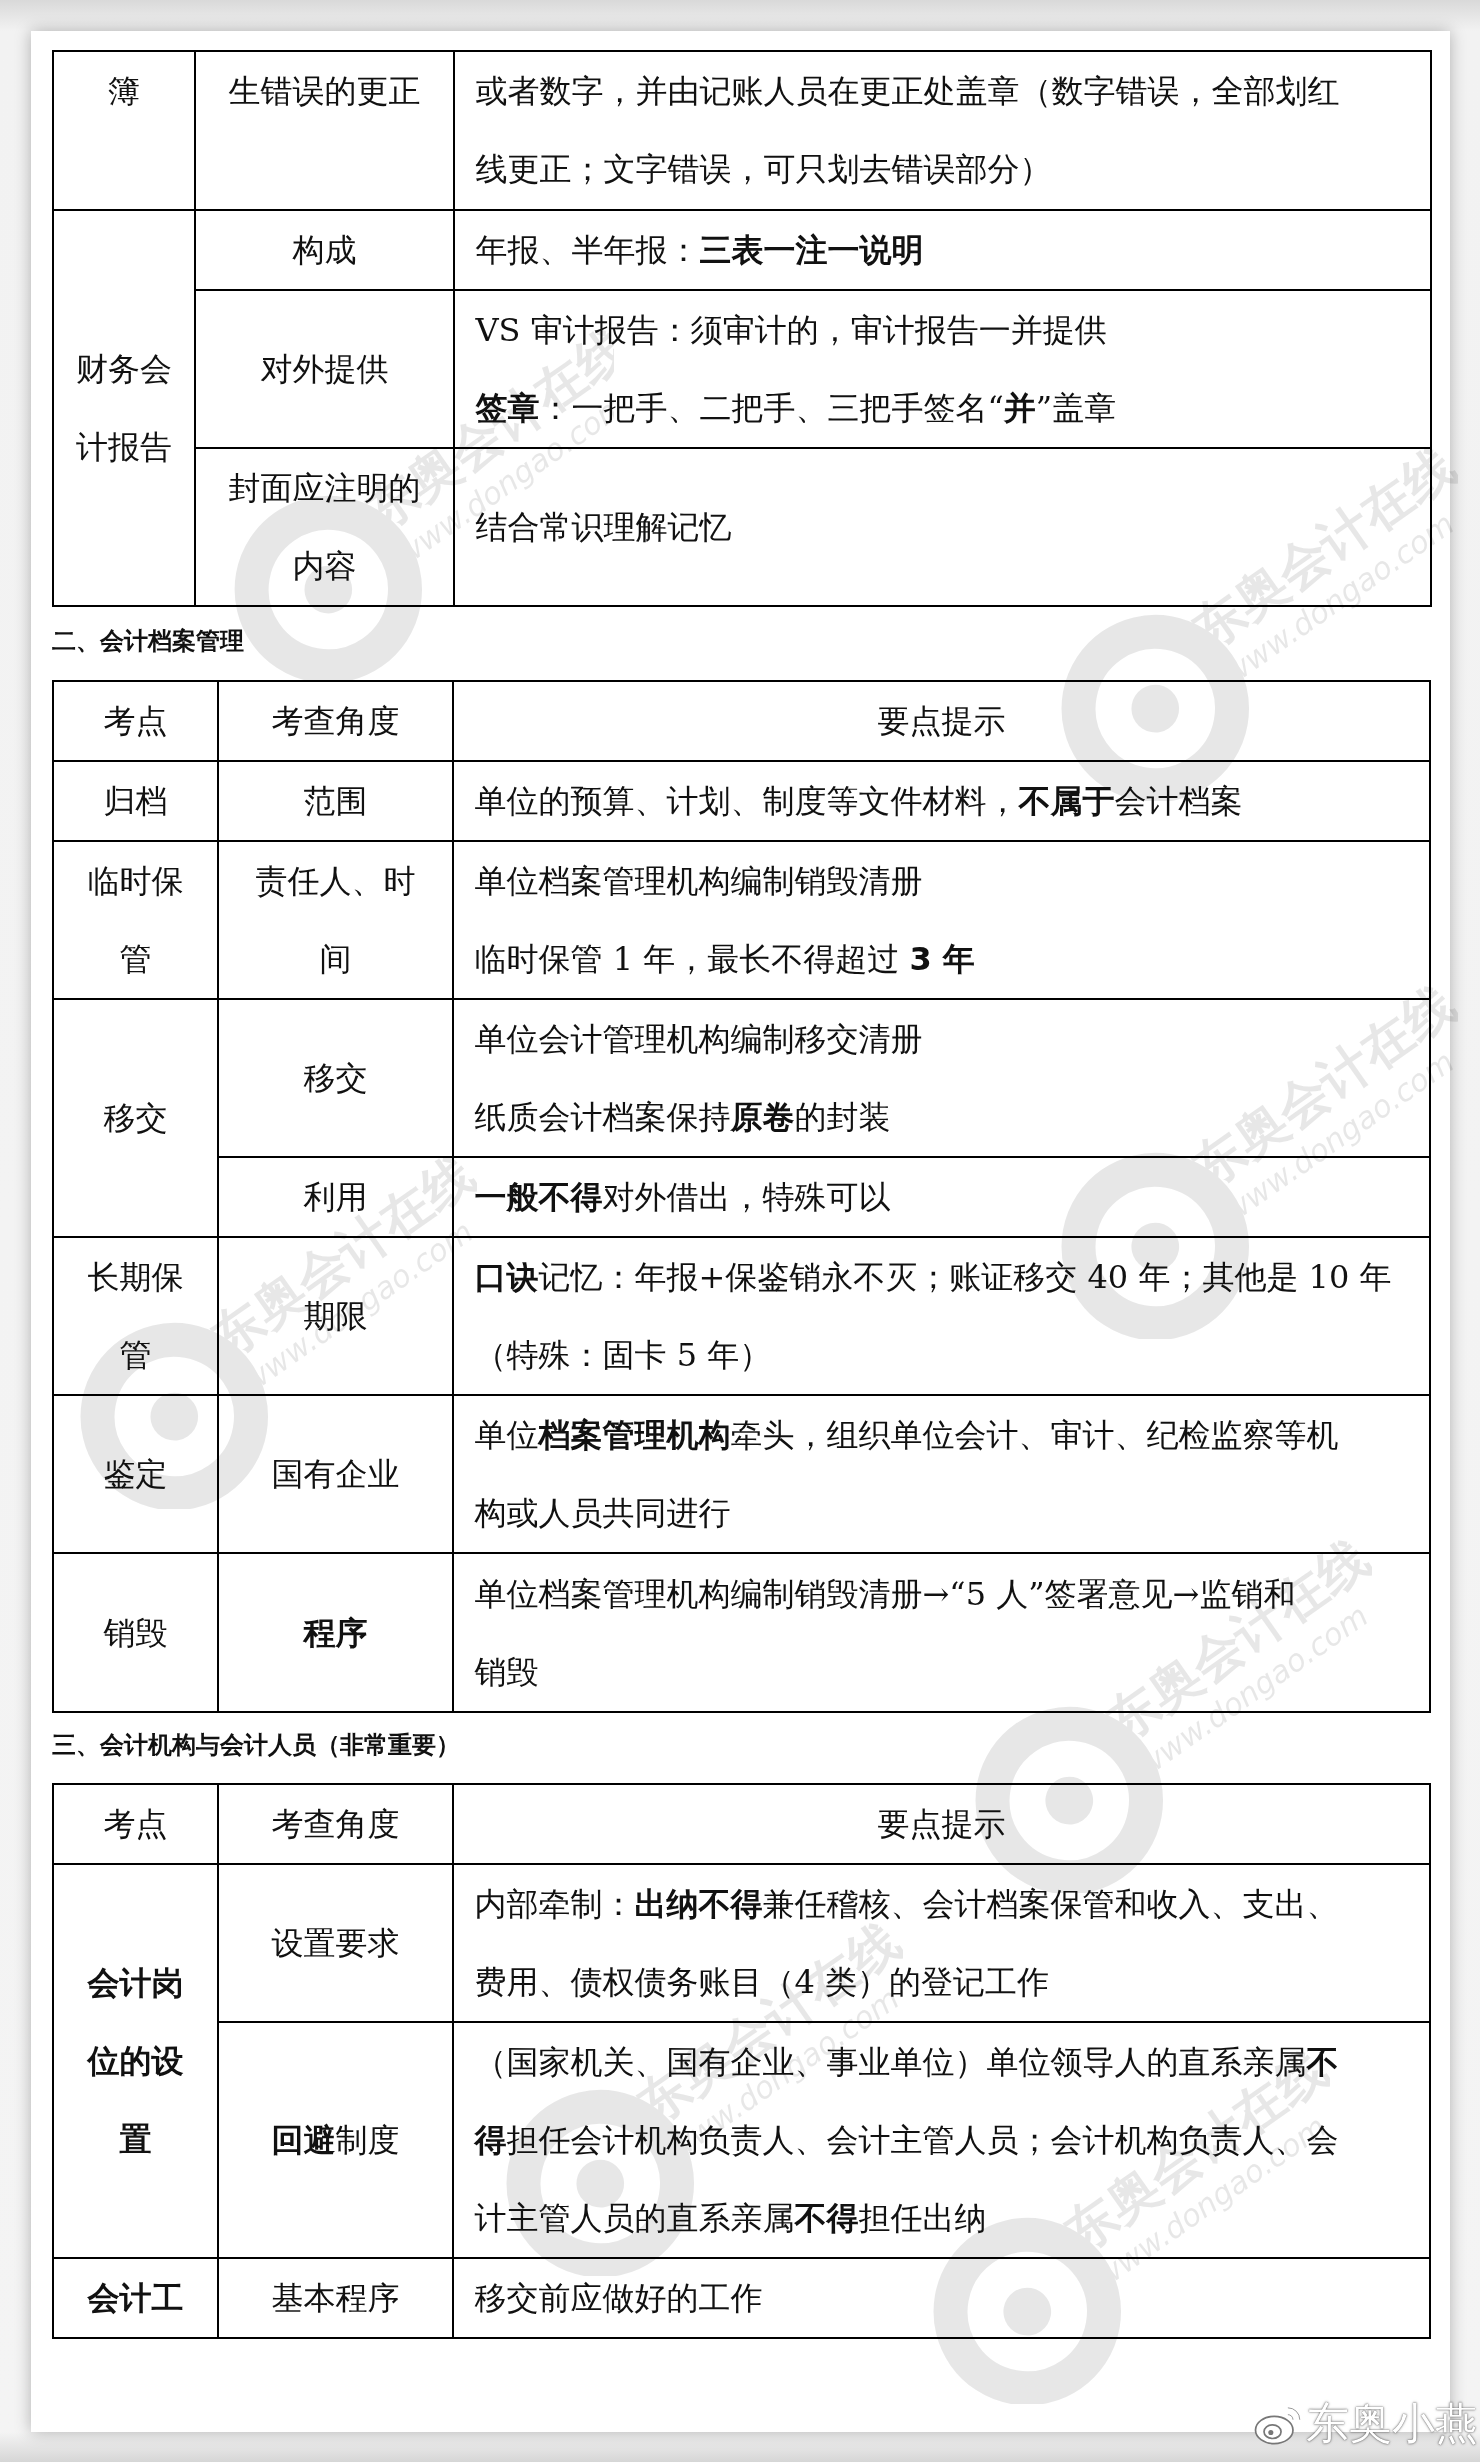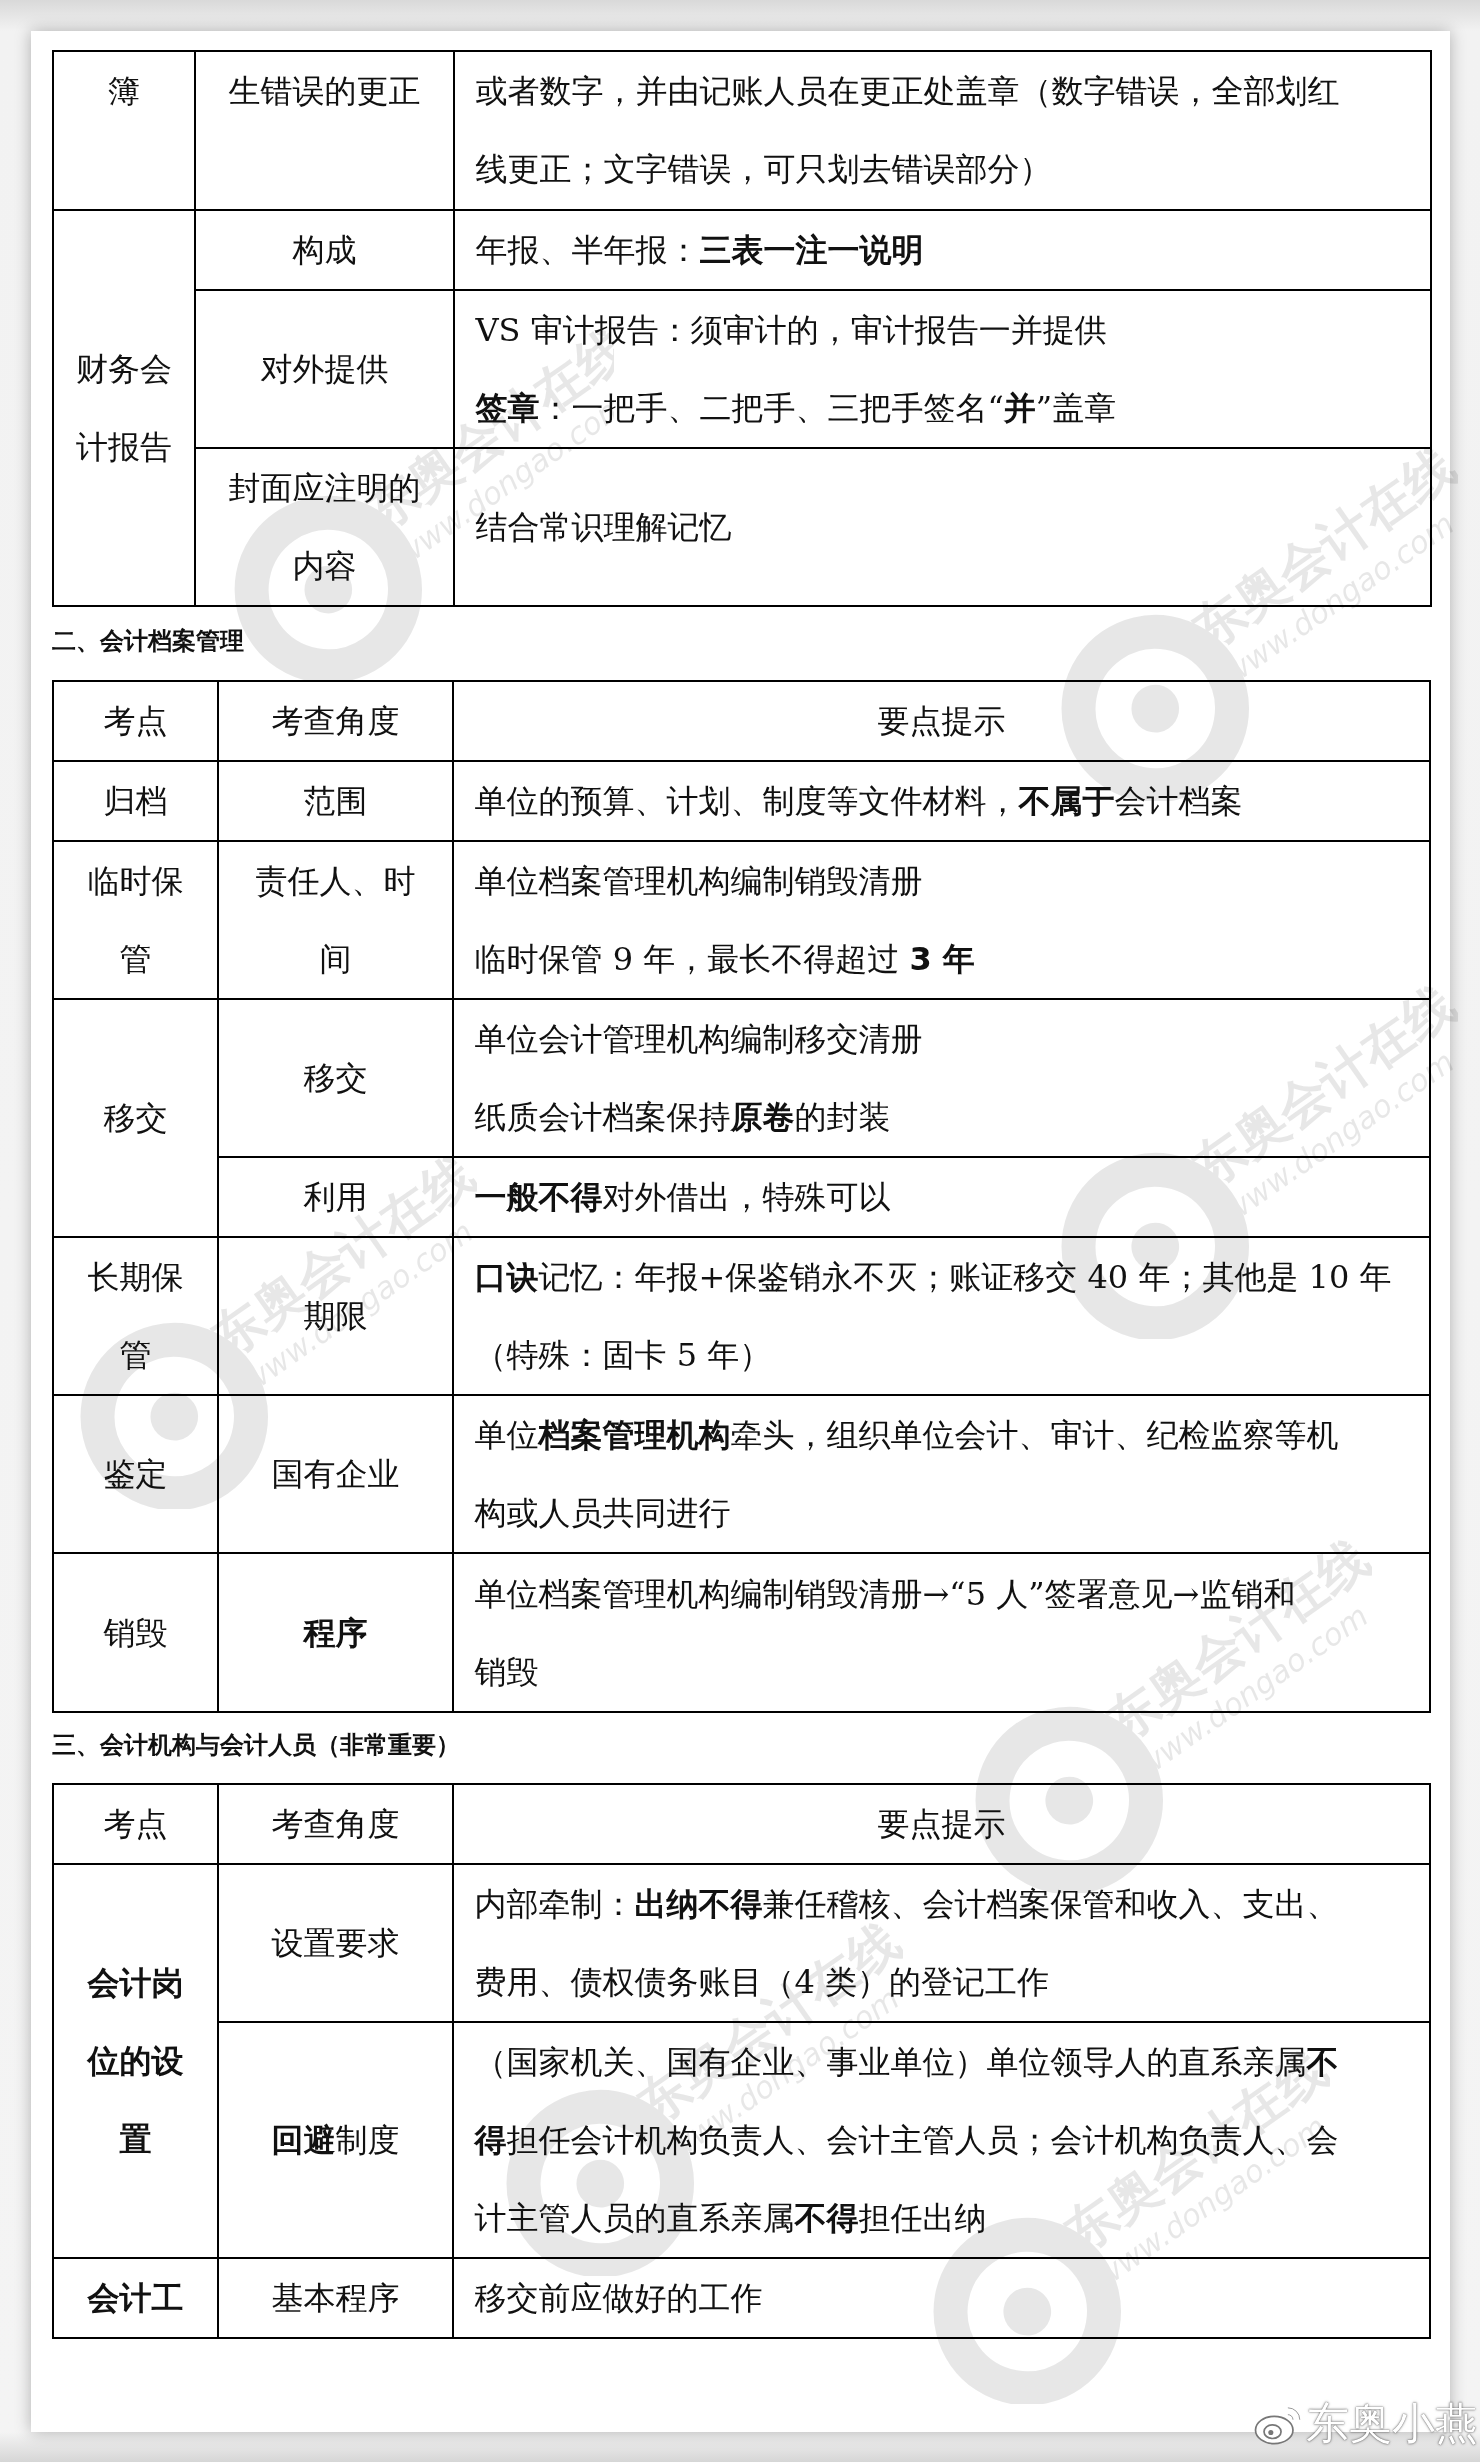--- a/index.html
+++ b/index.html
@@ -165,21 +165,21 @@
     <td>
           <div>临时保</div>
           <div>管</div>
         </td>
     <td>
           <div>责任人、时</div>
           <div>间</div>
         </td>
     <td class="left">
       <div>单位档案管理机构编制销毁清册</div>
-      <div><span>临时保管 9 年，最长不得超过 </span><span class="b">3 年</span></div>
+      <div><span>临时保管 1 年，最长不得超过 </span><span class="b">3 年</span></div>
     </td>
   </tr>
   <tr style="height:157px">
     <td rowspan="2">移交</td>
     <td>移交</td>
     <td class="left">
       <div>单位会计管理机构编制移交清册</div>
       <div><span>纸质会计档案保持</span><span class="b">原卷</span><span>的封装</span></div>
     </td>
   </tr>

